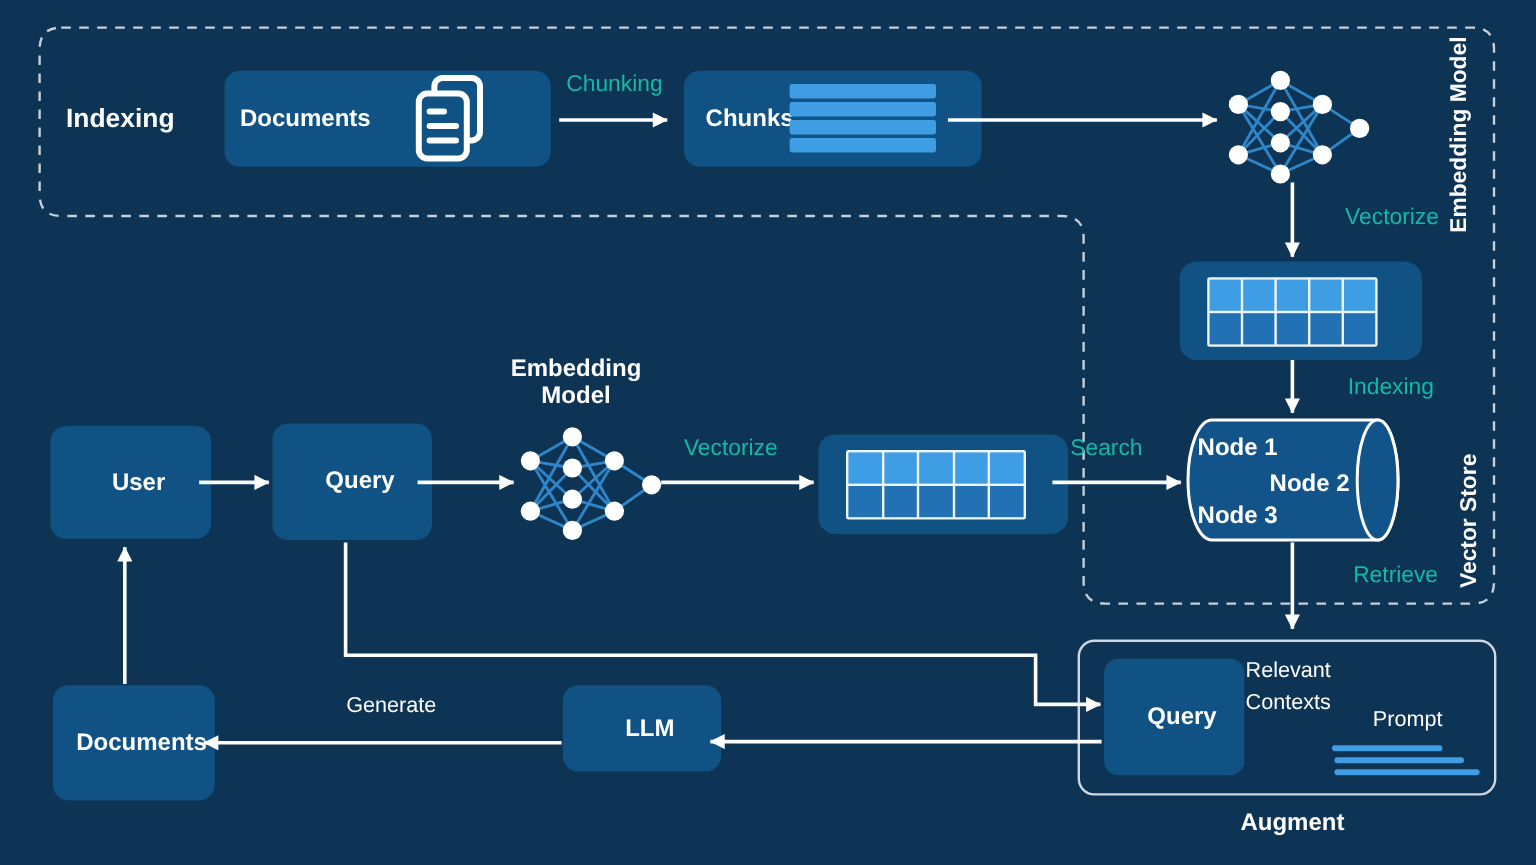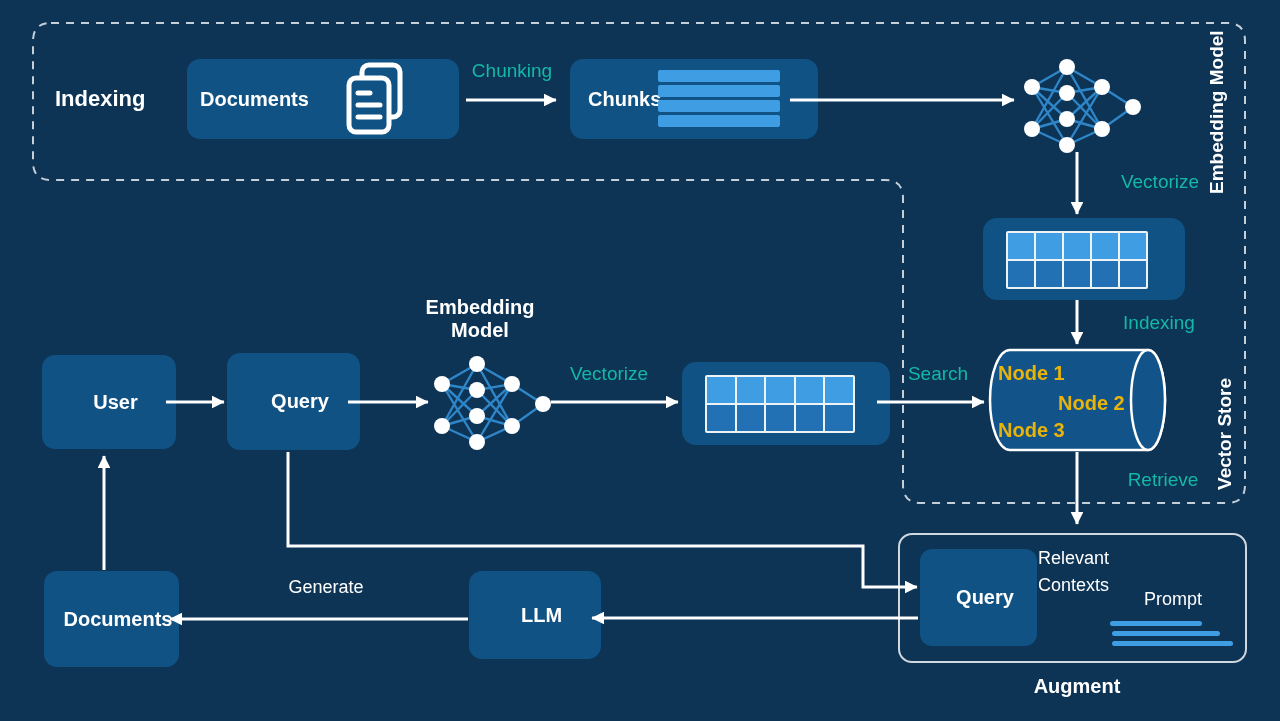--- a/index.html
+++ b/index.html
@@ -49,21 +49,21 @@
   .cell-dark{background:#2171b4;}
   .bar-stack{position:absolute;display:flex;flex-direction:column;gap:3px;z-index:1;}
   .bar{height:12px;background:#3f9de4;border-radius:2px;}
   .prompt-lines{position:absolute;display:flex;flex-direction:column;gap:5px;align-items:flex-start;z-index:1;}
   .prompt-line{height:5px;background:#3f9de4;border-radius:3px;}
   .augment-frame{
     position:absolute;border:2px solid #cfd8de;border-radius:14px;
     background:transparent;box-sizing:border-box;z-index:1;
   }
   .node-label{
-    position:absolute;color:#eab308;font-size:20px;font-weight:700;z-index:3;white-space:nowrap;
+    position:absolute;color:#ffffff;font-size:20px;font-weight:700;z-index:3;white-space:nowrap;
   }
 </style>
 </head>
 <body>
 
 <svg id="overlay" width="1280" height="721" viewBox="0 0 1280 721">
   <defs>
     <marker id="ah" viewBox="0 0 10 10" refX="9.5" refY="5" markerWidth="5" markerHeight="4.2" orient="auto-start-reverse">
       <path d="M0 0 L10 5 L0 10 Z" fill="#ffffff"></path>
     </marker>
@@ -142,21 +142,21 @@
 
 <div class="box" style="left:227px;top:353px;width:120px;height:97px;">
   <span>Query</span>
 </div>
 
 <div class="label-white-bold" style="left:410px;top:296px;width:140px;line-height:23px;">
   <span>Embedding</span><br>
   <span>Model</span>
 </div>
 
-<div class="box" style="left:469px;top:571px;width:119px;height:88px;">
+<div class="box" style="left:469px;top:571px;width:119px;height:72px;">
   <span>LLM</span>
 </div>
 
 <div class="box" style="left:44px;top:571px;width:122px;height:96px;">
   <span>Documents</span>
 </div>
 
 <div class="box" style="left:983px;top:218px;width:189px;height:82px;border-radius:14px;"></div>
 <div class="matrix" style="left:1006px;top:231px;width:142px;height:58px;box-sizing:border-box;">
   <div class="cell-light"></div>
@@ -200,16 +200,16 @@
 <div class="label-white" style="left:1132px;top:589px;width:82px;">Prompt</div>
 <div class="prompt-lines" style="left:1110px;top:621px;">
   <div class="prompt-line" style="width:92px;"></div>
   <div class="prompt-line" style="width:108px;margin-left:2px;"></div>
   <div class="prompt-line" style="width:121px;margin-left:2px;"></div>
 </div>
 
 <div class="label-blue" style="left:462px;top:60px;width:100px;">Chunking</div>
 <div class="label-blue" style="left:1118px;top:171px;width:84px;">Vectorize</div>
 <div class="label-blue" style="left:1117px;top:312px;width:84px;">Indexing</div>
-<div class="label-blue" style="left:888px;top:363px;width:68px;margin-left:16px;">Search</div>
+<div class="label-blue" style="left:888px;top:363px;width:68px;">Search</div>
 <div class="label-blue" style="left:1123px;top:469px;width:80px;">Retrieve</div>
 <div class="label-blue" style="left:567px;top:363px;width:84px;">Vectorize</div>
 <div class="label-white" style="left:276px;top:577px;width:100px;">Generate</div>
 
 </body></html>

